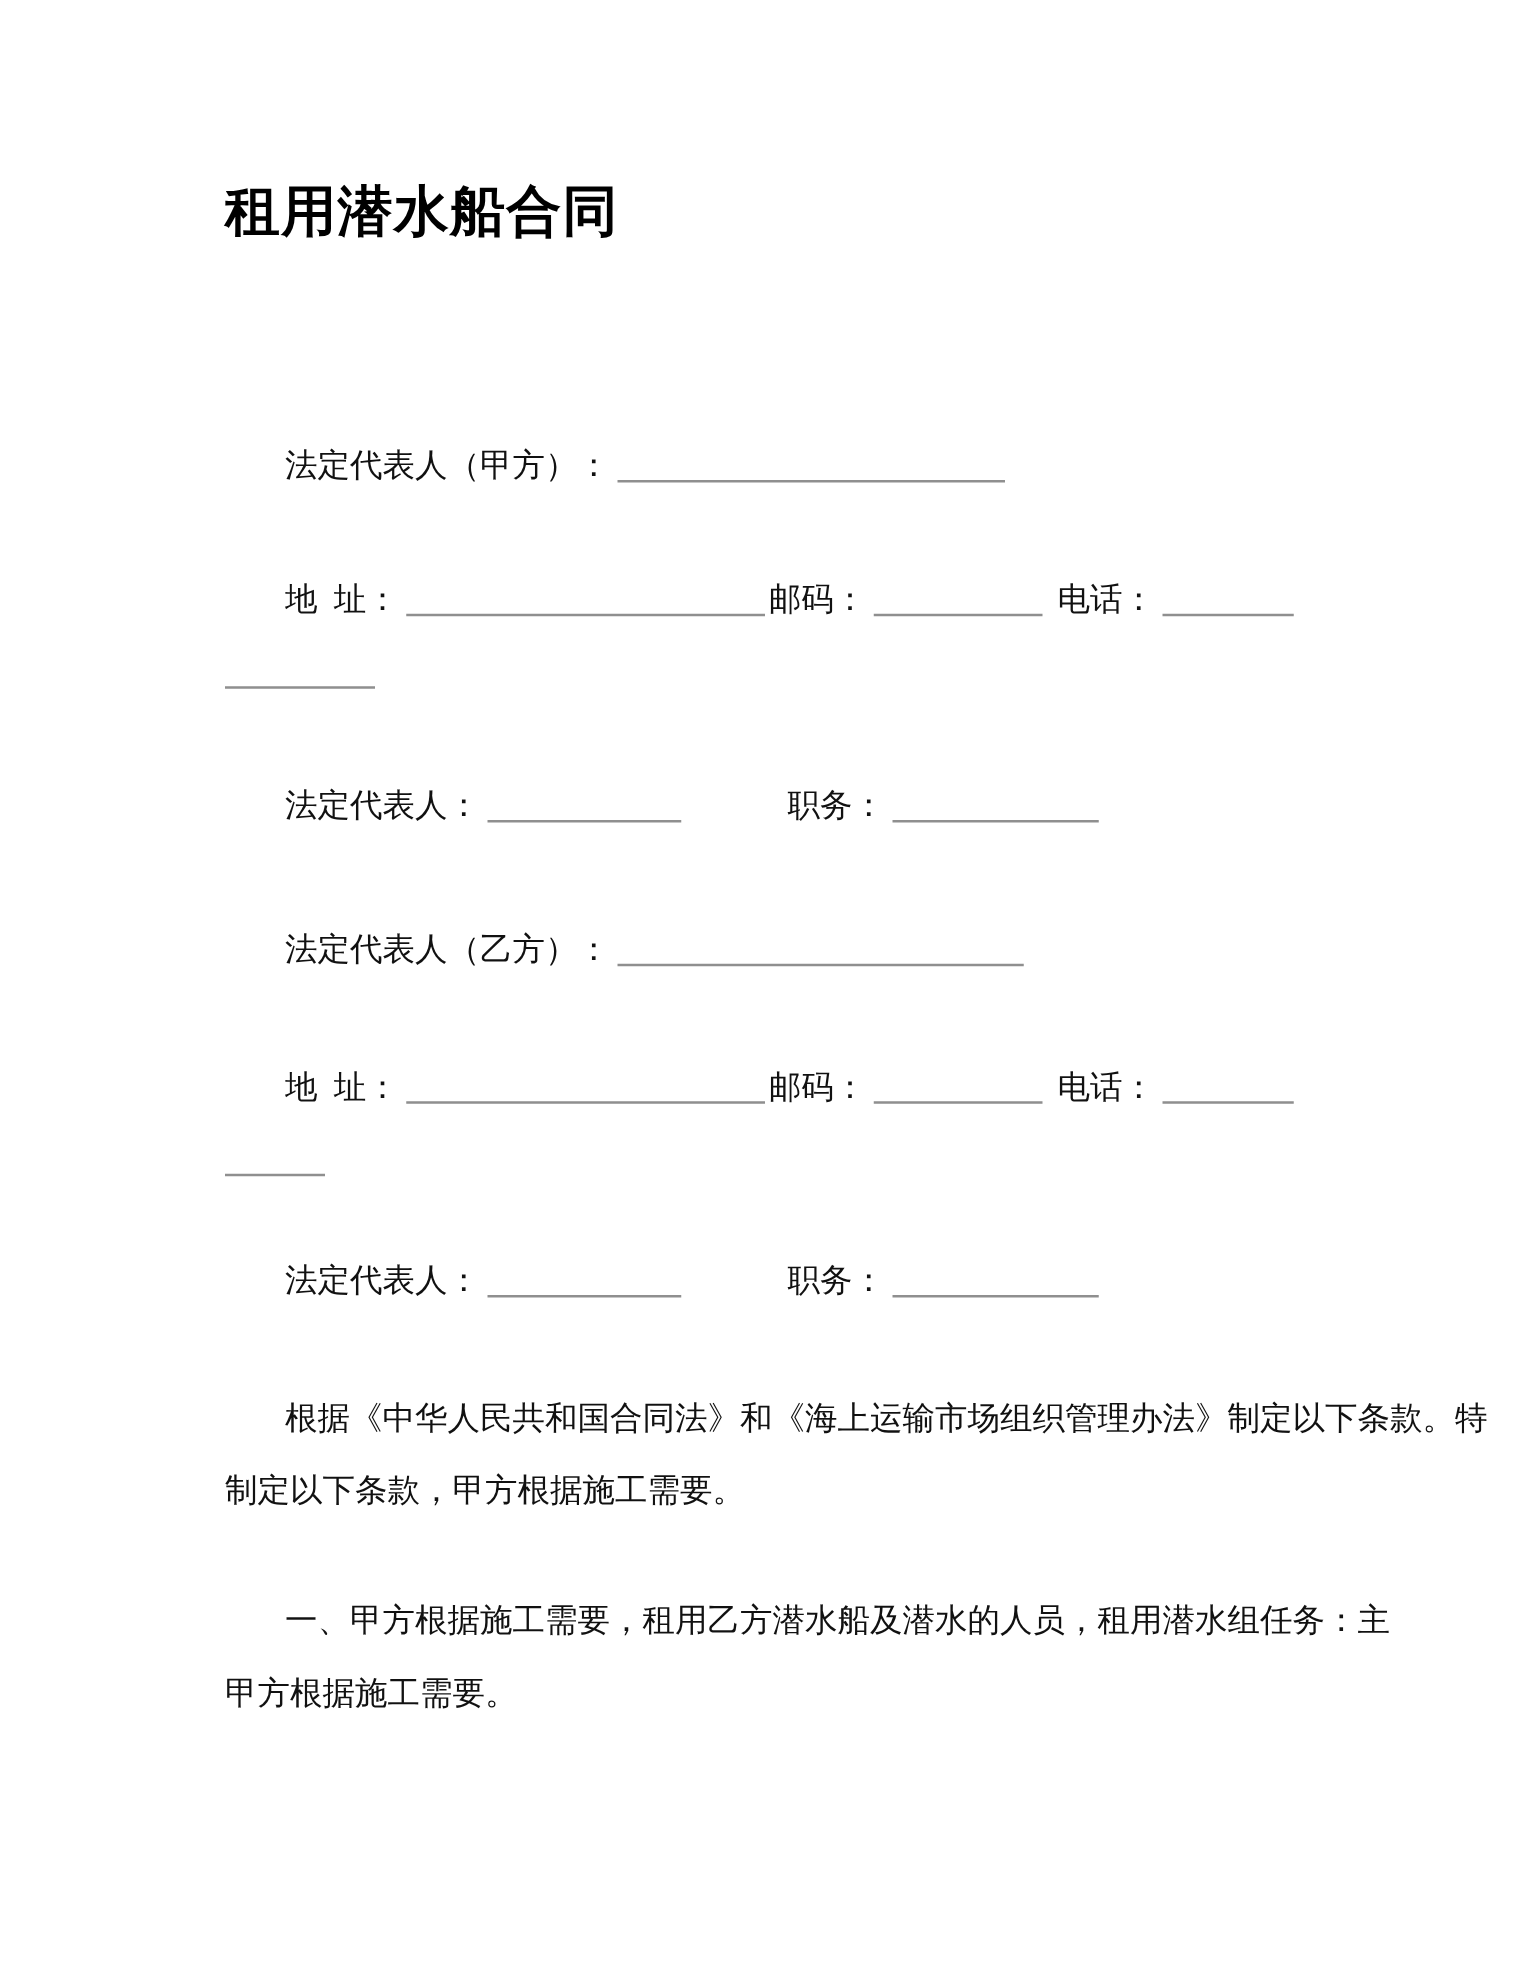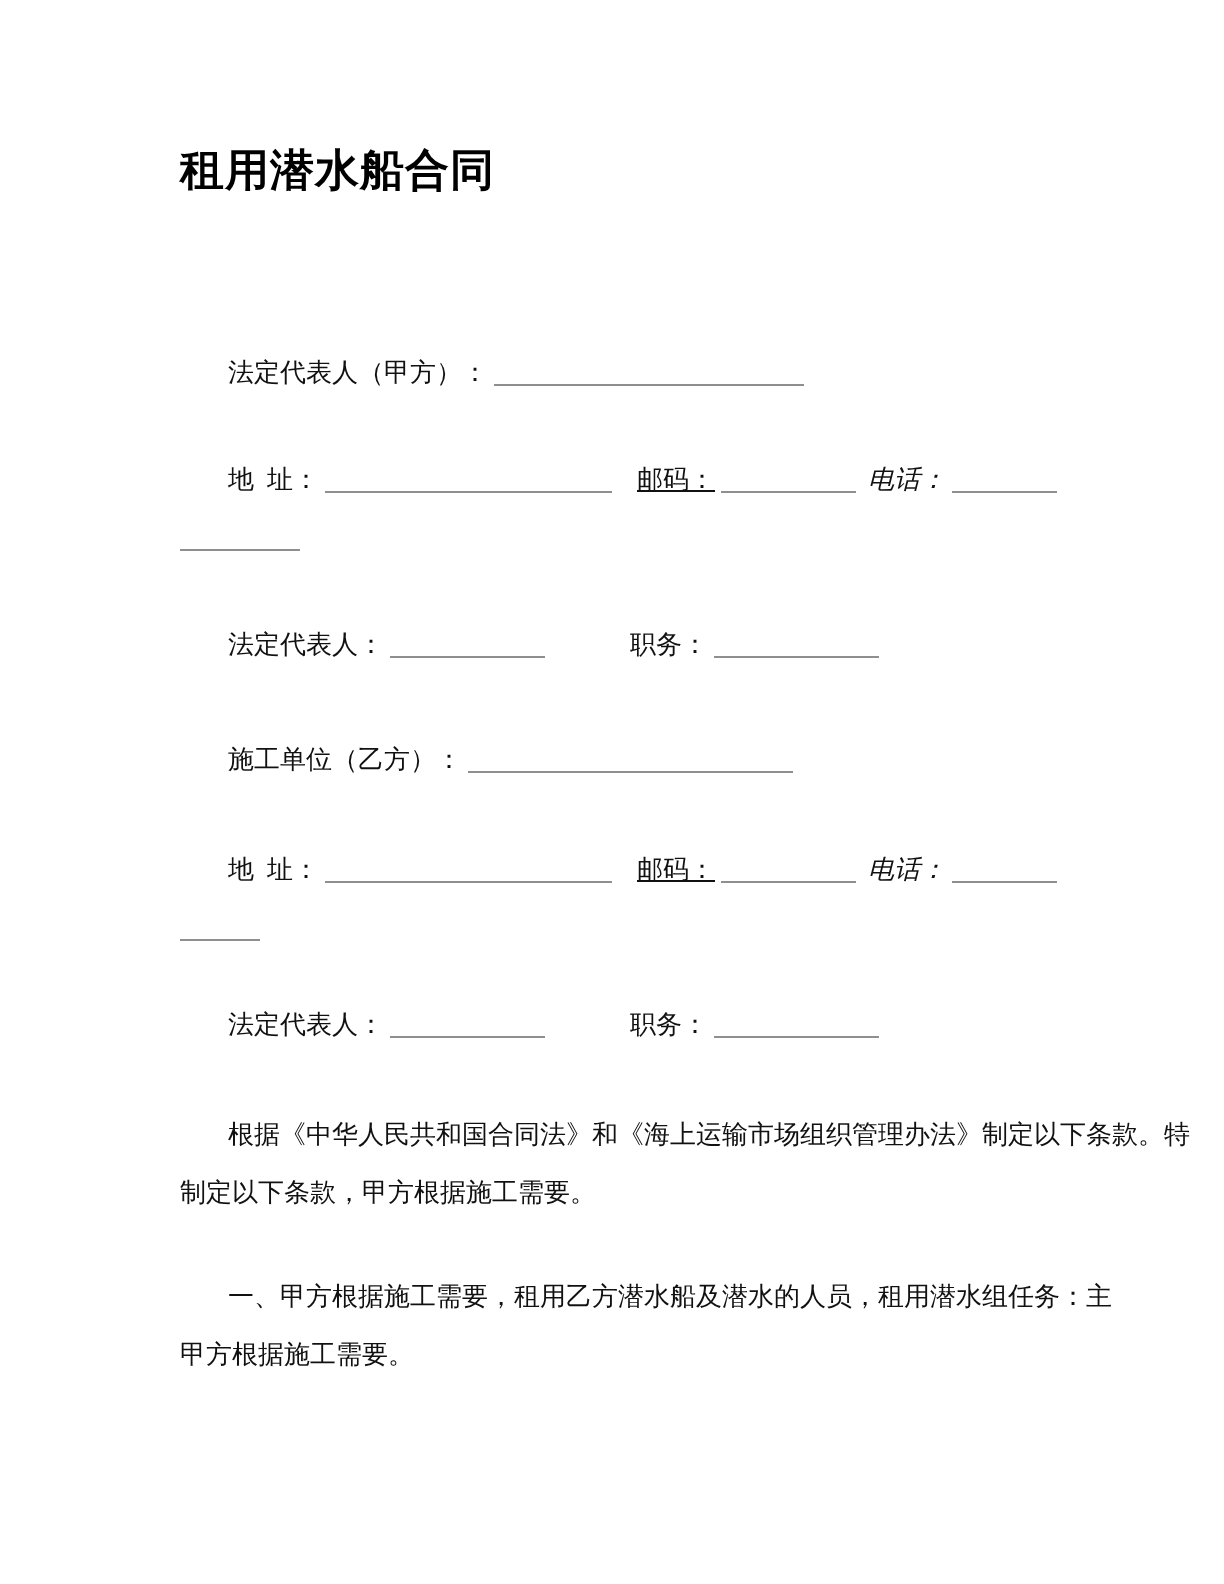--- a/index.html
+++ b/index.html
@@ -24,22 +24,22 @@
   }
   .w310{width:310px;}
   .w325{width:325px;}
   .w287{width:287px;}
   .w135{width:135px;}
   .w105{width:105px;}
   .w155{width:155px;}
   .w165{width:165px;}
   .w120{width:120px;margin-left:0;}
   .w80{width:80px;margin-left:0;}
-  .g13{margin-left:25px;text-decoration:underline;}
-  .g12{margin-left:12px;font-style:italic;}
+  .g13{margin-left:3px;}
+  .g12{margin-left:12px;}
   .g85{margin-left:85px;}
   .mt144{margin-top:144px;}
   .mt49{margin-top:49px;}
   .mt57{margin-top:57px;}
   .mt52{margin-top:52px;}
   .mt39{margin-top:39px;}
   .mt46{margin-top:46px;}
 </style>
 </head>
 <body>
@@ -58,21 +58,21 @@
     </div>
     <div class="row">
       <span class="blank w120"></span>
     </div>
 
     <div class="row indent mt49">
       <span class="label">法定代表人：</span><span class="blank w155"></span><span class="label g85">职务：</span><span class="blank w165"></span>
     </div>
 
     <div class="row indent mt57">
-      <span class="label">施工单位（乙方）：</span><span class="blank w325"></span>
+      <span class="label">法定代表人（乙方）：</span><span class="blank w325"></span>
     </div>
 
     <div class="row indent mt52">
       <span class="label">地 址：</span><span class="blank w287"></span><span class="label g13">邮码：</span><span class="blank w135"></span><span class="label g12">电话：</span><span class="blank w105"></span>
     </div>
     <div class="row">
       <span class="blank w80"></span>
     </div>
 
     <div class="row indent mt39">

